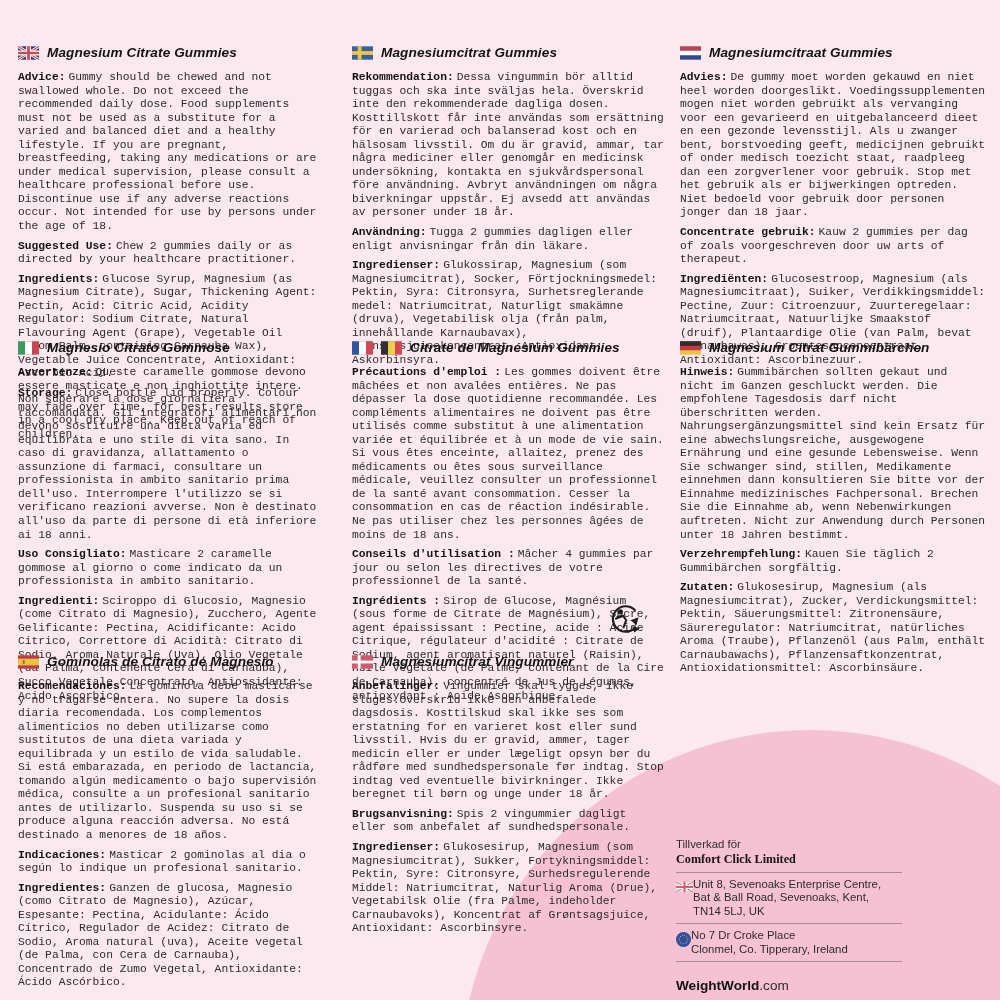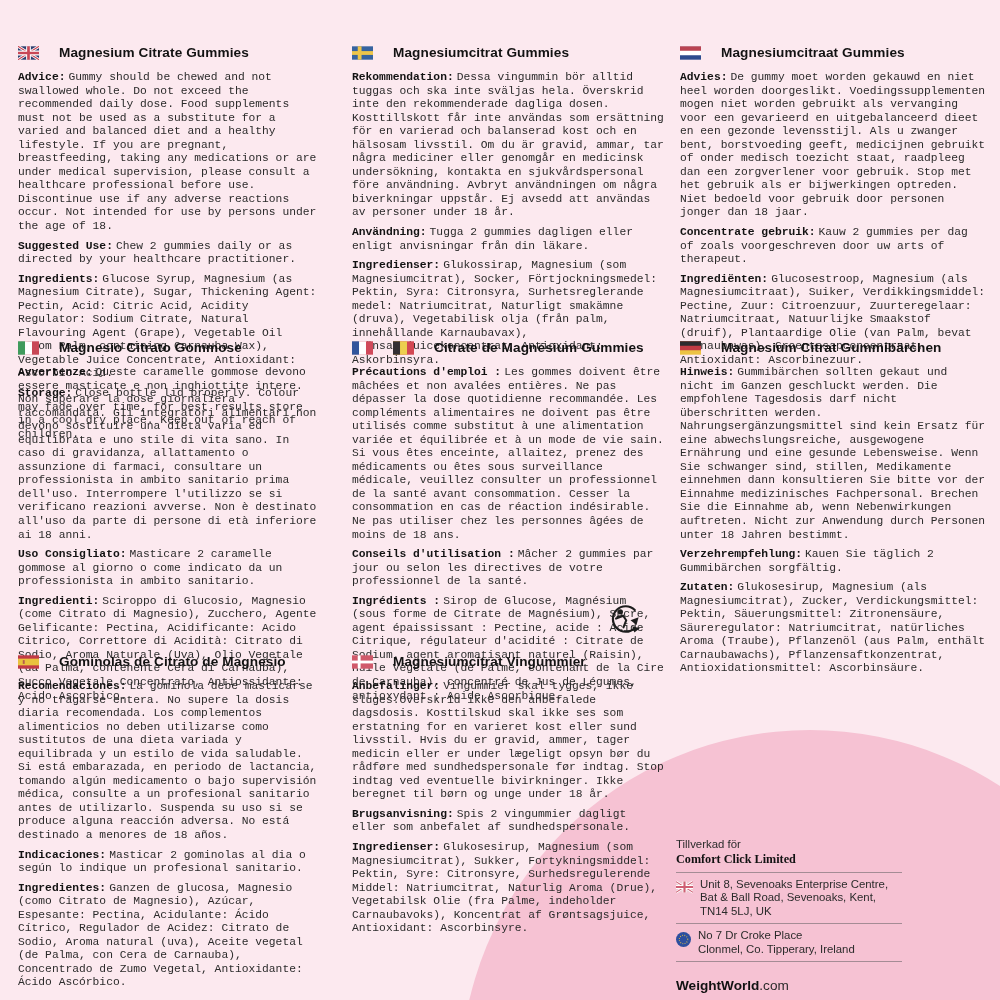--- a/index.html
+++ b/index.html
@@ -8,32 +8,32 @@
     background:#fce9ef;
     font-family:"Liberation Sans",sans-serif;
     color:#2b2b2b;
     -webkit-font-smoothing:antialiased;
   }
   .bg-circle{
     position:absolute;left:460px;top:730px;width:700px;height:700px;
     border-radius:50%;background:#f6c2d3;z-index:0;
   }
   .sec{position:absolute;z-index:2;}
-  .sec-head{display:flex;align-items:center;gap:20px;margin:0 0 11px 0;}
+  .sec-head{display:flex;align-items:center;gap:8px;margin:0 0 11px 0;font-style:italic;}
   .flag{width:21px;height:14px;display:inline-block;flex:0 0 auto;overflow:hidden;}
   .flag svg{width:100%;height:100%;display:block;}
   .title{font-weight:bold;font-size:13.6px;color:#121212;letter-spacing:.1px;white-space:nowrap;}
   .sec p{margin:0 0 6px 0;font-size:11.3px;line-height:1.2;font-family:Liberation Mono, monospace;}
   .pl{font-weight:bold;color:#121212;margin-right:3px;}
   .triman{position:absolute;width:34px;height:36px;}
   .footer{position:absolute;left:676px;top:838px;width:226px;z-index:2;font-size:11.4px;line-height:1.18;}
   .footer .made{margin:0;}
   .footer .company{margin:1px 0 0 0;font-weight:bold;font-size:12.2px;color:#121212;font-family:Liberation Serif, serif;}
   .hr{height:1px;background:#a58c95;margin:5px 0;}
-  .frow{display:flex;gap:7px;align-items:flex-start;}
+  .frow{display:flex;align-items:flex-start;}
   .ficon{width:17px;height:14px;flex:0 0 auto;margin-top:2px;}
   .ficon svg{width:100%;height:100%;display:block;}
   .ficon-round{width:15px;height:15px;flex:0 0 auto;margin-top:3px;}
   .ficon-round svg{width:100%;height:100%;display:block;}
   .site{font-size:13.6px;padding-top:2px;}
   .site b{color:#121212;}
 </style>
 </head>
 <body>
 
@@ -118,21 +118,21 @@
     <span class="flag">
         <svg viewBox="0 0 44 28">
           <rect width="44" height="28" fill="#d34853"></rect>
           <rect width="29.3" height="28" fill="#eccf4f"></rect>
           <rect width="14.7" height="28" fill="#332f33"></rect>
         </svg>
       </span>
     <span class="title">Citrate de Magnésium Gummies</span>
   </div>
   <p><b class="pl">Précautions d'emploi :</b><span>Les gommes doivent être mâchées et non avalées entières. Ne pas dépasser la dose quotidienne recommandée. Les compléments alimentaires ne doivent pas être utilisés comme substitut à une alimentation variée et équilibrée et à un mode de vie sain. Si vous êtes enceinte, allaitez, prenez des médicaments ou êtes sous surveillance médicale, veuillez consulter un professionnel de la santé avant consommation. Cesser la consommation en cas de réaction indésirable. Ne pas utiliser chez les personnes âgées de moins de 18 ans.</span></p>
-  <p><b class="pl">Conseils d'utilisation :</b><span>Mâcher 2 gummies par jour ou selon les directives de votre professionnel de la santé.</span></p>
+  <p><b class="pl">Conseils d'utilisation :</b><span>Mâcher 4 gummies par jour ou selon les directives de votre professionnel de la santé.</span></p>
   <p><b class="pl">Ingrédients :</b><span>Sirop de Glucose, Magnésium (sous forme de Citrate de Magnésium), Sucre, agent épaississant : Pectine, acide : Acide Citrique, régulateur d'acidité : Citrate de Sodium, agent aromatisant naturel (Raisin), Huile Végétale (de Palme, contenant de la Cire de Carnauba), concentré de Jus de Légumes, antioxydant : Acide Ascorbique.</span></p>
   <span class="triman" style="left:256px;top:262px">
     <svg viewBox="0 0 40 40">
         <path d="M31.5 9.5 A15 15 0 1 0 31.5 30.5" fill="none" stroke="#1d1d1d" stroke-width="2.6" stroke-linecap="round"></path>
         <circle cx="14.5" cy="11.5" r="3.1" fill="#1d1d1d"></circle>
         <path d="M9.5 19.5 l8.5 -3.2 M18 16.3 l3.4 5.2 -3.2 8.3 M18 16.3 l-6.8 1.2" stroke="#1d1d1d" stroke-width="2.4" fill="none" stroke-linecap="round"></path>
         <path d="M26.5 21.5 l9.5 -3.5 -2.5 9 z" fill="#1d1d1d"></path>
         <path d="M28.5 28.5 l9 2.5 -6.5 5 z" fill="#1d1d1d"></path>
       </svg>
   </span>

